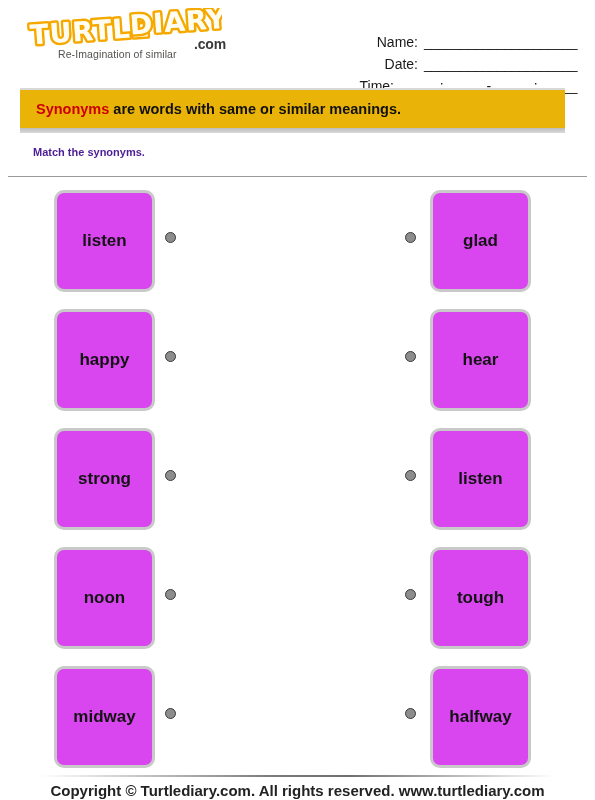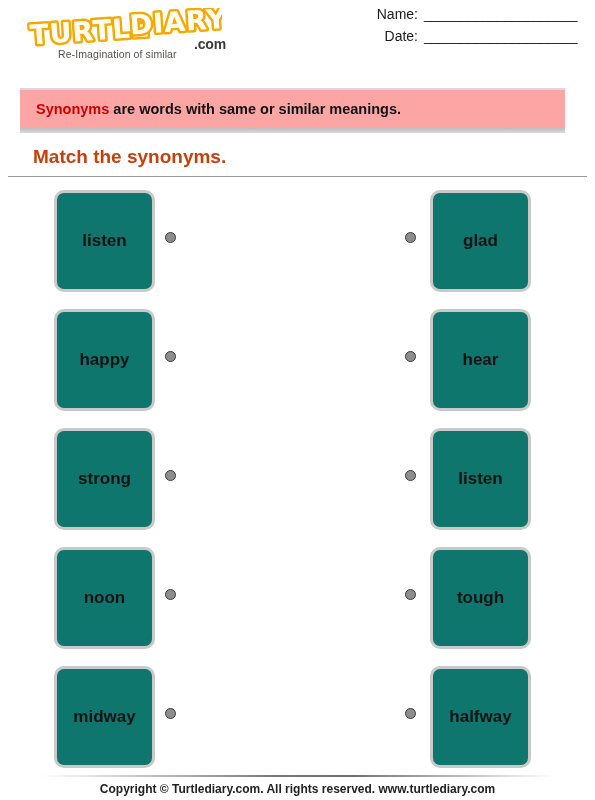--- a/index.html
+++ b/index.html
@@ -62,52 +62,53 @@
     display: flex;
     align-items: baseline;
     justify-content: flex-end;
     height: 22px;
     white-space: nowrap;
   }
   .meta-label {
     width: 52px;
     text-align: right;
     margin-right: 6px;
+    margin-top: 28px;
   }
   .meta-line { letter-spacing: -0.5px; }
 
   
   .banner-wrap {
     position: absolute;
     left: 20px;
     top: 88px;
     width: 545px;
   }
   .banner {
-    background: #fca5a5;
+    background: #eab308;
     padding: 11px 0 11px 16px;
     font-size: 14.5px;
     font-weight: bold;
     color: #111111;
     border-top: 2px solid #d8d8d8;
   }
   .banner .kw { color: #cc0000; }
   .banner-shadow {
     height: 5px;
     background: linear-gradient(to bottom, #bdbdbd, #d9d9d9);
   }
 
   
   .instruction {
     position: absolute;
     left: 33px;
     top: 146px;
-    font-size: 19px;
-    font-weight: bold;
-    color: #c2410c;
+    font-size: 11px;
+    font-weight: bold;
+    color: #4c1d95;
   }
   .rule {
     position: absolute;
     left: 8px;
     top: 176px;
     width: 579px;
     height: 1px;
     background: #9a9a9a;
   }
 
@@ -122,21 +123,21 @@
     position: relative;
     height: 119px;
   }
   .word-box {
     position: absolute;
     top: 8px;
     width: 95px;
     height: 96px;
     border: 3px solid #c9c9c9;
     border-radius: 10px;
-    background: #0f766e;
+    background: #d946ef;
     display: flex;
     align-items: center;
     justify-content: center;
   }
   .word-box.left  { left: 54px; }
   .word-box.right { left: 430px; }
   .word-text {
     font-size: 17px;
     font-weight: bold;
     color: #131313;
@@ -163,21 +164,21 @@
     width: 515px;
     height: 2px;
     background: linear-gradient(to right, rgba(255,255,255,0), #7a7a7a 45%, #6f6f6f 60%, rgba(255,255,255,0));
   }
   .footer-text {
     position: absolute;
     left: 0;
     top: 782px;
     width: 595px;
     text-align: center;
-    font-size: 12px;
+    font-size: 15px;
     font-weight: bold;
     color: #222222;
   }
 </style>
 </head>
 <body>
 
 <div class="header">
 
   <div class="logo-block">
@@ -197,20 +198,24 @@
 
   <div class="meta-fields">
     <div class="meta-row">
       <span class="meta-label">Name:</span>
       <span class="meta-line">_____________________</span>
     </div>
     <div class="meta-row">
       <span class="meta-label">Date:</span>
       <span class="meta-line">_____________________</span>
     </div>
+    <div class="meta-row">
+      <span class="meta-label">Time:</span>
+      <span class="meta-line">_____ : _____ - _____ : _____</span>
+    </div>
   </div>
 </div>
 
 <div class="banner-wrap">
   <div class="banner">
     <span class="kw">Synonyms</span><span> are words with same or similar meanings.</span>
   </div>
   <div class="banner-shadow"></div>
 </div>
 

